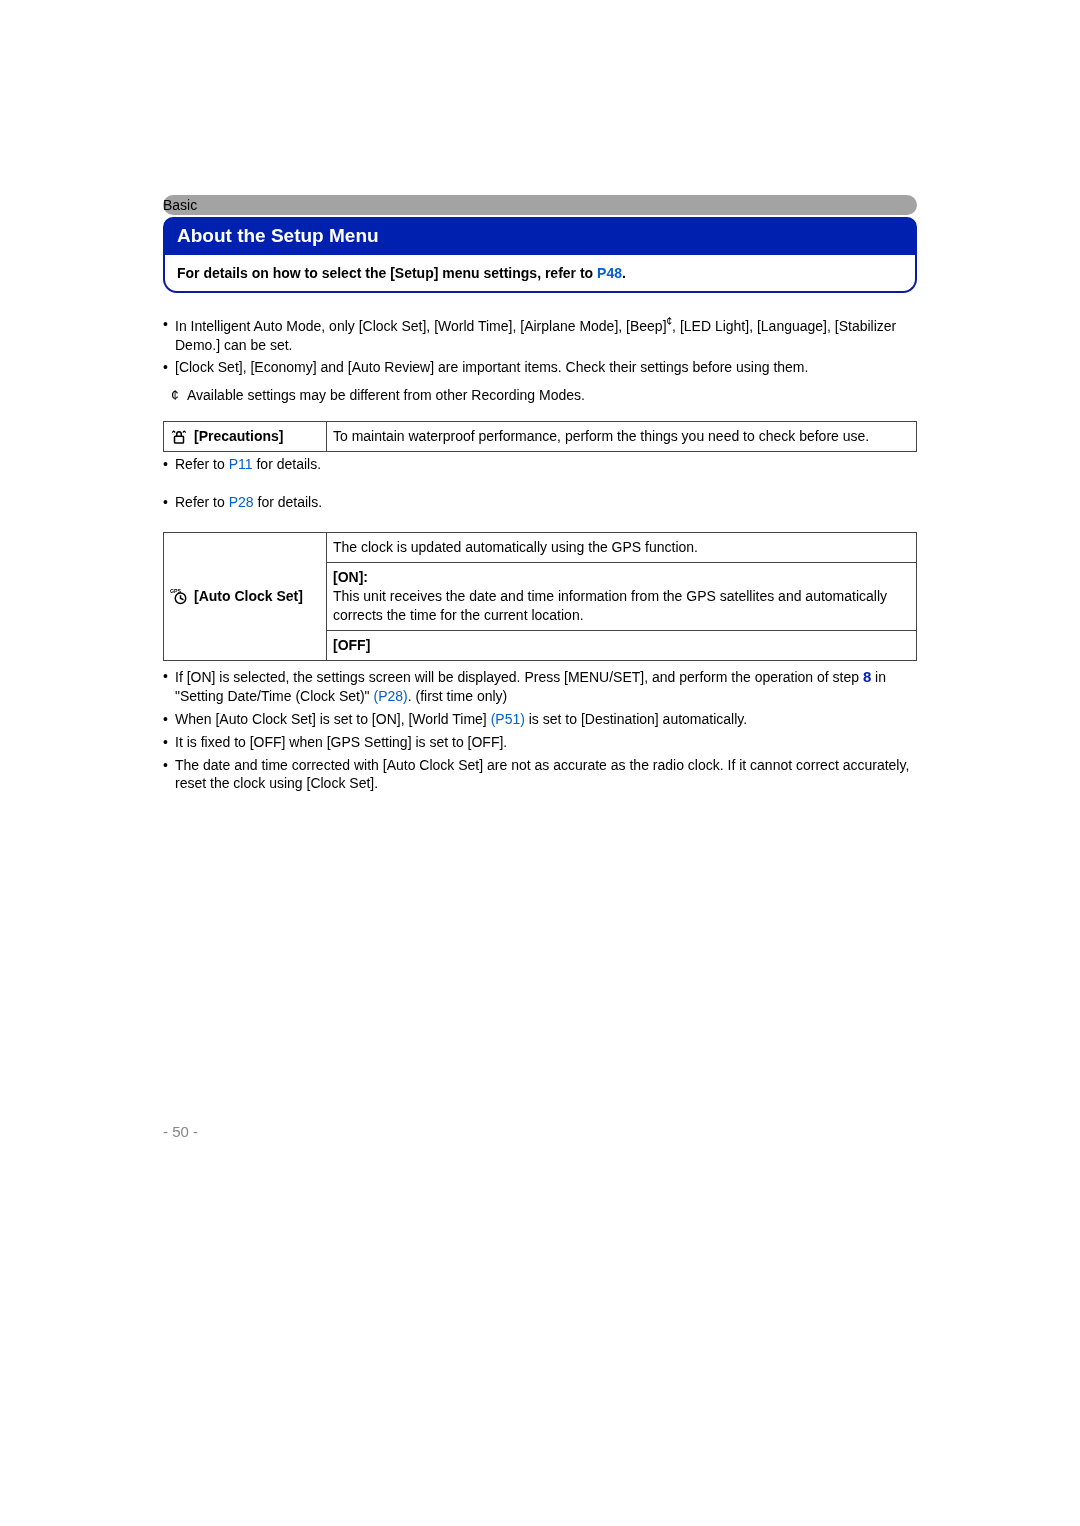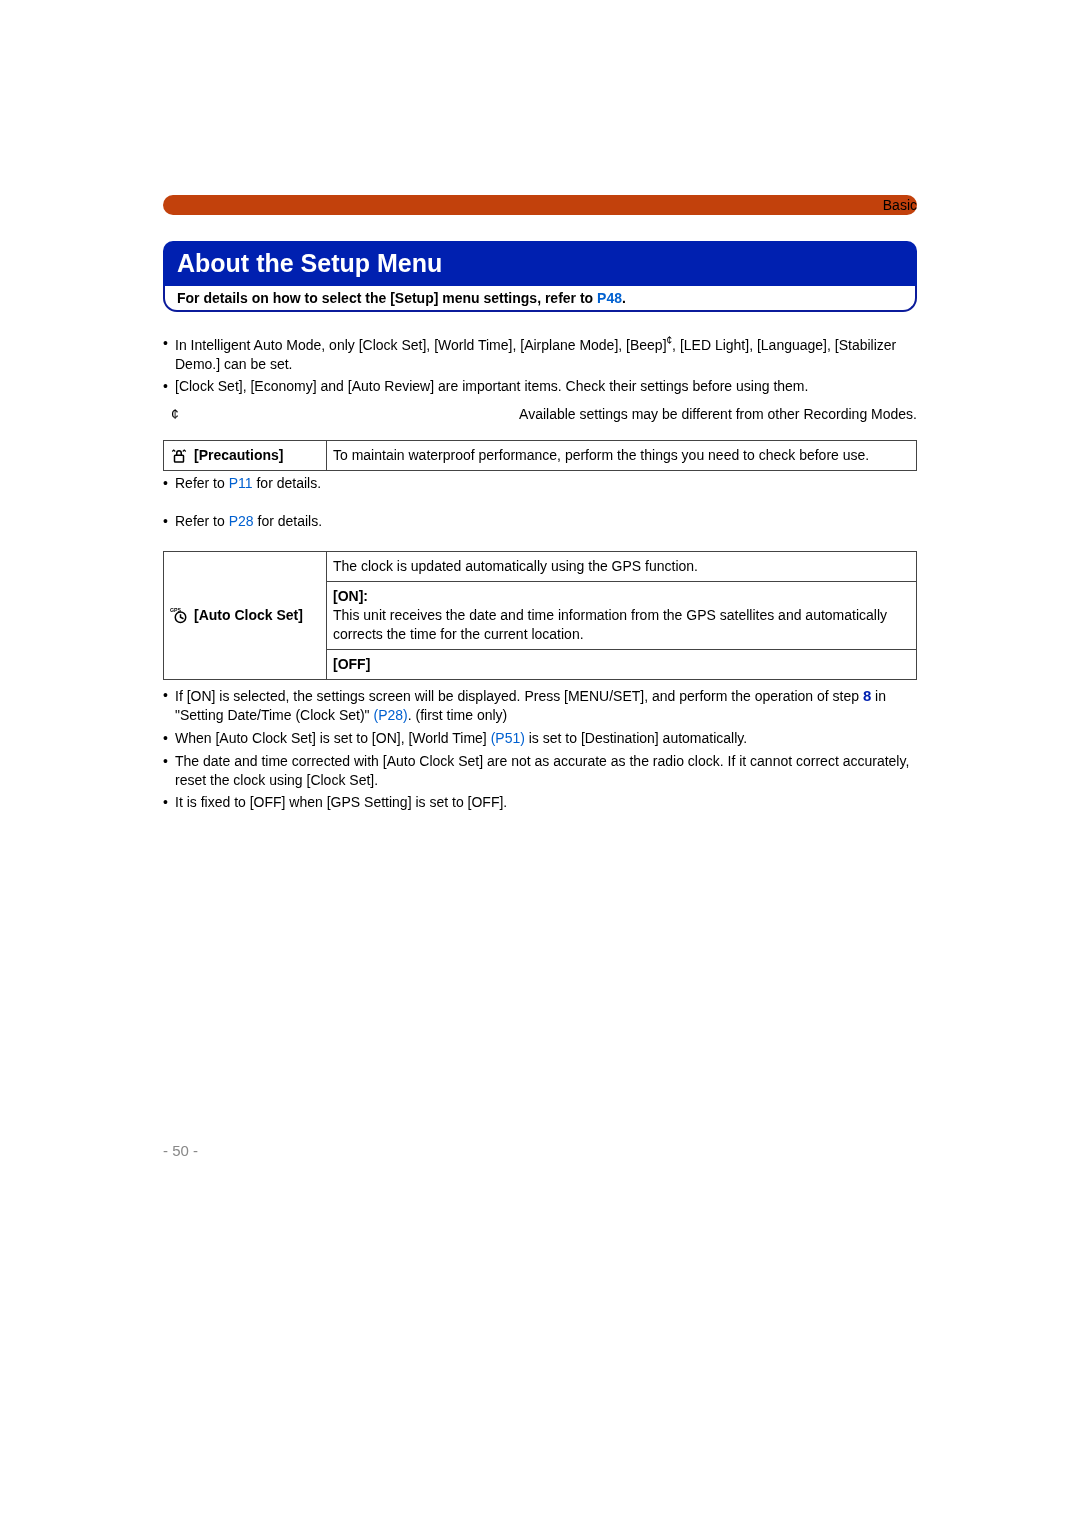--- a/index.html
+++ b/index.html
@@ -8,41 +8,41 @@
     background: #fff;
     font-family: Arial, Helvetica, sans-serif;
     font-size: 14px;
     color: #000;
     width: 1080px;
   }
   .page {
     padding: 195px 163px 60px 163px;
   }
   .header-bar {
-    background: #c2410c;
+    background: #a3a3a3;
     border-radius: 10px;
-    text-align: right;
+    text-align: left;
     padding: 2px 0;
     font-size: 14px;
     color: #000;
-    margin-bottom: 26px;
+    margin-bottom: 2px;
   }
   .title-banner {
     background: #0020b0;
     color: #fff;
-    font-size: 25px;
+    font-size: 19px;
     font-weight: bold;
     padding: 8px 14px;
     border-radius: 10px 10px 0 0;
   }
   .subtitle-box {
     border: 2px solid #0b1b9b;
     border-top: none;
     border-radius: 0 0 14px 14px;
-    padding: 4px 12px;
+    padding: 10px 12px;
     font-weight: bold;
     font-size: 14px;
     margin-bottom: 22px;
   }
   .link { color: #0060d0; }
   ul.bullets {
     list-style: none;
     padding: 0;
     margin: 0 0 10px 0;
   }
@@ -54,21 +54,20 @@
   }
   ul.bullets > li::before {
     content: "•";
     position: absolute;
     left: 0;
   }
   .star-note {
     padding-left: 24px;
     position: relative;
     margin-bottom: 18px;
-    text-align: right;
   }
   .star-note::before {
     content: "¢";
     position: absolute;
     left: 8px;
   }
   .sup-star { font-size: 10px; vertical-align: super; }
   table.setting {
     width: 100%;
     border-collapse: collapse;
@@ -210,22 +209,22 @@
 
   <div class="notes-block">
     <ul class="bullets">
       <li>
         <span>If [ON] is selected, the settings screen will be displayed. Press [MENU/SET], and perform the operation of step </span><span class="step-num">8</span><span> in "Setting Date/Time (Clock Set)" </span><span class="link">(P28)</span><span>. (first time only)</span>
       </li>
       <li>
         <span>When [Auto Clock Set] is set to [ON], [World Time] </span><span class="link">(P51)</span><span> is set to [Destination] automatically.</span>
       </li>
       <li>
+        <span>It is fixed to [OFF] when [GPS Setting] is set to [OFF].</span>
+      </li>
+      <li>
         <span>The date and time corrected with [Auto Clock Set] are not as accurate as the radio clock. If it cannot correct accurately, reset the clock using [Clock Set].</span>
-      </li>
-      <li>
-        <span>It is fixed to [OFF] when [GPS Setting] is set to [OFF].</span>
       </li>
     </ul>
   </div>
 
   <div class="page-number">- 50 -</div>
 </div>
 
 </body></html>

